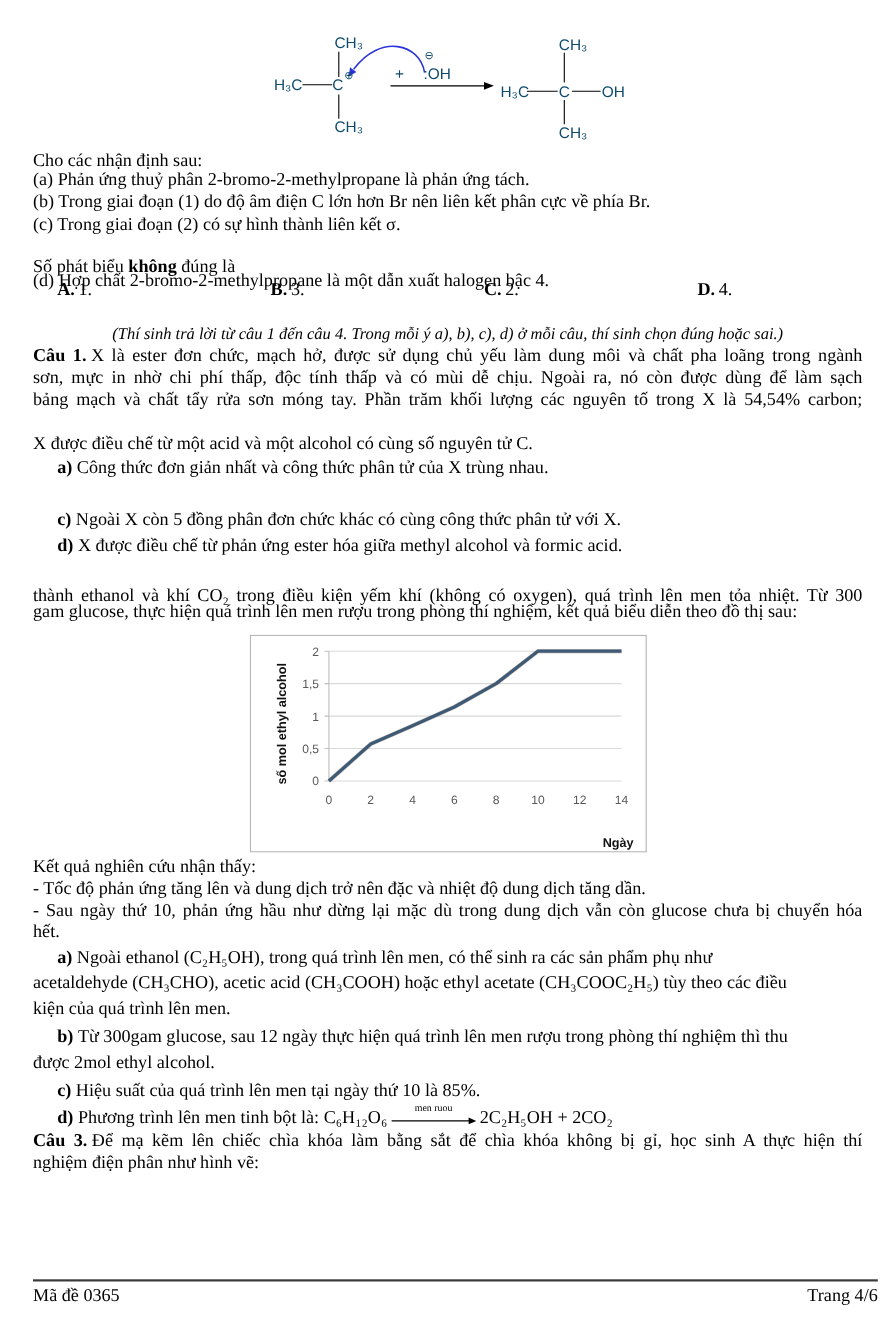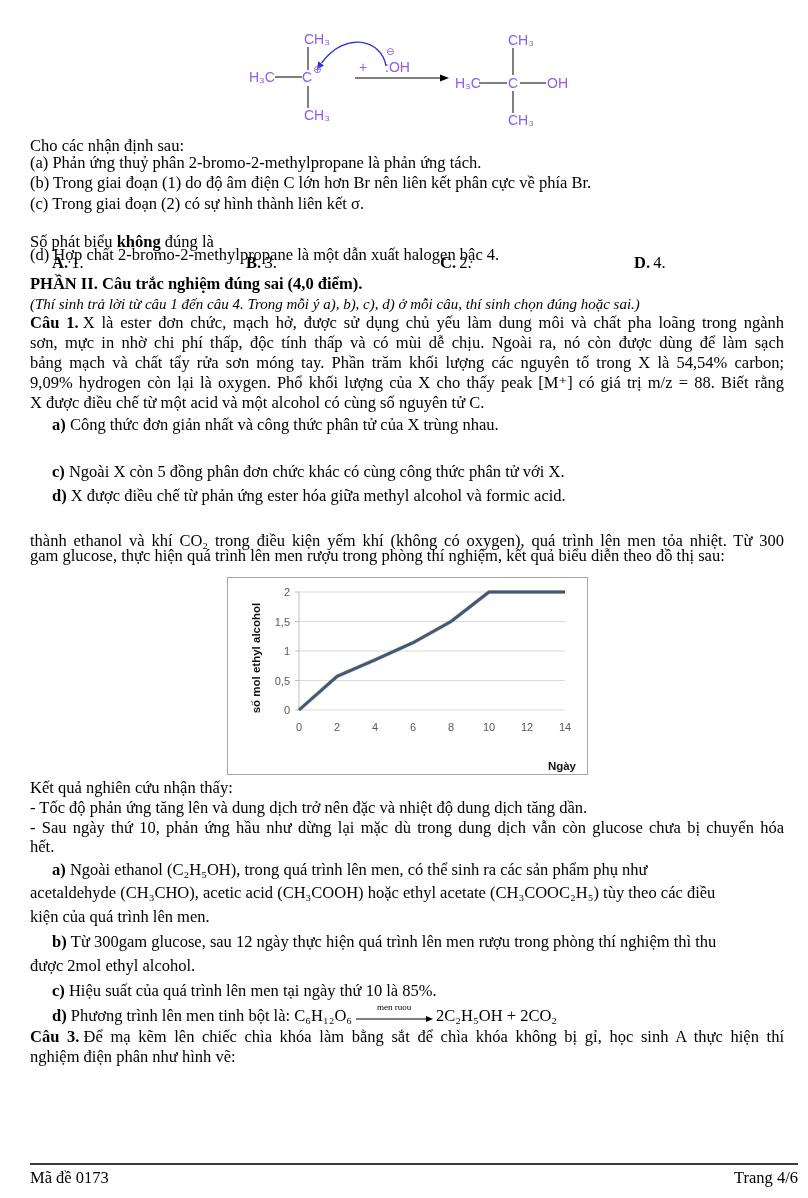--- a/index.html
+++ b/index.html
@@ -7,31 +7,31 @@
     position: relative; width: 808px; height: 1198px; overflow: hidden;
     background: #ffffff; color: #000;
     font-family: "Liberation Serif", "DejaVu Serif", serif; font-size: 16.5px;
   }
   .ln {
     position: absolute; left: 30px; width: 754px; height: 20px; line-height: 20px;
     white-space: nowrap;
   }
   .ln.j { text-align: justify; text-align-last: justify; }
   .ln.ind { left: 52px; width: 732px; }
-  .ln.center { }
+  .ln.center { text-align: center; }
   .b { font-weight: bold; font-family: Liberation Serif, serif; }
   .lbl { font-weight: bold; margin-right: 0.25em; }
   .it { font-style: italic; font-size: 15px; }
   .opt { position: absolute; top: 0; }
   .opt .lbl { margin-right: 0.2em; }
 
   
   .chem {
     position: absolute; font-family: "Liberation Sans", "DejaVu Sans", sans-serif;
-    font-size: 14px; line-height: 16px; white-space: nowrap; color: #8b5cf6;
+    font-size: 14px; line-height: 16px; white-space: nowrap; color: #0c4a6e;
   }
   .chg { font-size: 10px; line-height: 12px; }
 
   
   #chart-wrap { position: absolute; left: 227px; top: 577px; width: 361px; height: 198px; }
   #chart-wrap svg text { font-family: "Liberation Sans", "DejaVu Sans", sans-serif; }
 
   
   .eq-arrow {
     position: relative; display: inline-block; width: 80px; height: 20px;
@@ -99,27 +99,25 @@
   <div class="ln" style="top:232px;">
     <span>Số phát biểu </span><span class="b">không</span><span> đúng là</span>
   </div>
   <div class="ln" style="top:253px;">
     <span class="opt" style="left:22px;"><span class="lbl">A.</span><span>1.</span></span>
     <span class="opt" style="left:216px;"><span class="lbl">B.</span><span>3.</span></span>
     <span class="opt" style="left:410px;"><span class="lbl">C.</span><span>2.</span></span>
     <span class="opt" style="left:604px;"><span class="lbl">D.</span><span>4.</span></span>
   </div>
 
-  <div class="ln b" style="top:274px;">PHẦN II. Câu trắc nghiệm đúng sai (4,0 điểm).</div>
   <div class="ln center it" style="top:294px;">(Thí sinh trả lời từ câu 1 đến câu 4. Trong mỗi ý a), b), c), d) ở mỗi câu, thí sinh chọn đúng hoặc sai.)</div>
 
   <div class="ln j" style="top:313px;"><span class="lbl">Câu 1.</span><span>X là ester đơn chức, mạch hở, được sử dụng chủ yếu làm dung môi và chất pha loãng trong ngành</span></div>
   <div class="ln j" style="top:333px;">sơn, mực in nhờ chi phí thấp, độc tính thấp và có mùi dễ chịu. Ngoài ra, nó còn được dùng để làm sạch</div>
   <div class="ln j" style="top:353px;">bảng mạch và chất tẩy rửa sơn móng tay. Phần trăm khối lượng các nguyên tố trong X là 54,54% carbon;</div>
-  <div class="ln j" style="top:373px;">9,09% hydrogen còn lại là oxygen. Phổ khối lượng của X cho thấy peak [M⁺] có giá trị m/z = 88. Biết rằng</div>
   <div class="ln" style="top:393px;">X được điều chế từ một acid và một alcohol có cùng số nguyên tử C.</div>
 
   <div class="ln ind" style="top:415px;"><span class="lbl">a)</span><span>Công thức đơn giản nhất và công thức phân tử của X trùng nhau.</span></div>
   <div class="ln ind" style="top:462px;"><span class="lbl">c)</span><span>Ngoài X còn 5 đồng phân đơn chức khác có cùng công thức phân tử với X.</span></div>
   <div class="ln ind" style="top:486px;"><span class="lbl">d)</span><span>X được điều chế từ phản ứng ester hóa giữa methyl alcohol và formic acid.</span></div>
 
   <div class="ln j" style="top:531px;">thành ethanol và khí CO₂ trong điều kiện yếm khí (không có oxygen), quá trình lên men tỏa nhiệt. Từ 300</div>
   <div class="ln" style="top:546px;">gam glucose, thực hiện quá trình lên men rượu trong phòng thí nghiệm, kết quả biểu diễn theo đồ thị sau:</div>
 
   <div id="chart-wrap">
@@ -182,15 +180,15 @@
     <span class="lbl">d)</span><span>Phương trình lên men tinh bột là: </span><span>C₆H₁₂O₆</span><span class="eq-arrow"><span class="eq-lbl">men ruou</span><svg width="80" height="20">
           <line x1="2" y1="13" x2="74" y2="13" stroke="#000" stroke-width="1"></line>
           <polygon points="72,10 79,13 72,16" fill="#000"></polygon>
         </svg></span><span>2C₂H₅OH + 2CO₂</span>
   </div>
 
   <div class="ln j" style="top:1027px;"><span class="lbl">Câu 3.</span><span>Để mạ kẽm lên chiếc chìa khóa làm bằng sắt để chìa khóa không bị gỉ, học sinh A thực hiện thí</span></div>
   <div class="ln" style="top:1047px;">nghiệm điện phân như hình vẽ:</div>
 
   <div id="footer-rule"></div>
-  <div class="foot" style="left:30px;">Mã đề 0173</div>
+  <div class="foot" style="left:30px;">Mã đề 0365</div>
   <div class="foot" style="right:10px;">Trang 4/6</div>
 </div>
 
 </body></html>

